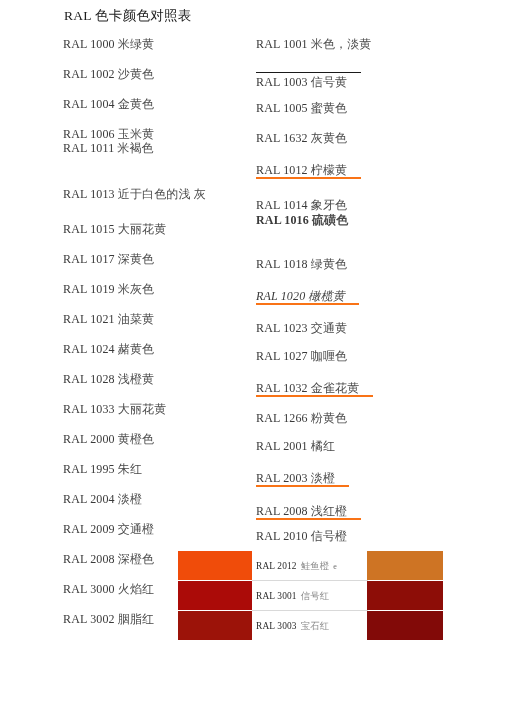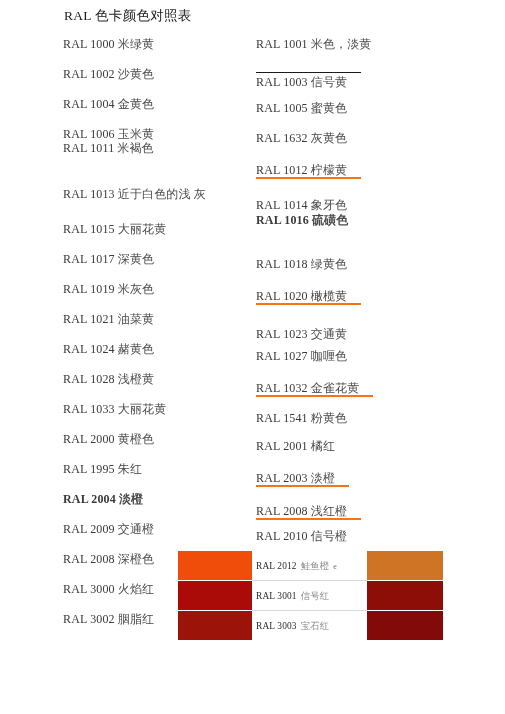--- a/index.html
+++ b/index.html
@@ -125,40 +125,40 @@
       <div class="entry" style="top: 150px;"><span><span class="code">RAL 1013</span><span class="name">近于白色的浅 灰</span></span></div>
       <div class="entry" style="top: 185px;"><span><span class="code">RAL 1015</span><span class="name">大丽花黄</span></span></div>
       <div class="entry" style="top: 215px;"><span><span class="code">RAL 1017</span><span class="name">深黄色</span></span></div>
       <div class="entry" style="top: 245px;"><span><span class="code">RAL 1019</span><span class="name">米灰色</span></span></div>
       <div class="entry" style="top: 275px;"><span><span class="code">RAL 1021</span><span class="name">油菜黄</span></span></div>
       <div class="entry" style="top: 305px;"><span><span class="code">RAL 1024</span><span class="name">赭黄色</span></span></div>
       <div class="entry" style="top: 335px;"><span><span class="code">RAL 1028</span><span class="name">浅橙黄</span></span></div>
       <div class="entry" style="top: 365px;"><span><span class="code">RAL 1033</span><span class="name">大丽花黄</span></span></div>
       <div class="entry" style="top: 395px;"><span><span class="code">RAL 2000</span><span class="name">黄橙色</span></span></div>
       <div class="entry" style="top: 425px;"><span><span class="code">RAL 1995</span><span class="name">朱红</span></span></div>
-      <div class="entry" style="top: 455px; font-weight: bold;"><span><span class="code">RAL 2004</span><span class="name">淡橙</span></span></div>
+      <div class="entry" style="top: 455px;"><span><span class="code">RAL 2004</span><span class="name">淡橙</span></span></div>
       <div class="entry" style="top: 485px;"><span><span class="code">RAL 2009</span><span class="name">交通橙</span></span></div>
       <div class="entry" style="top: 515px;"><span><span class="code">RAL 2008</span><span class="name">深橙色</span></span></div>
       <div class="entry" style="top: 545px;"><span><span class="code">RAL 3000</span><span class="name">火焰红</span></span></div>
       <div class="entry" style="top: 575px;"><span><span class="code">RAL 3002</span><span class="name">胭脂红</span></span></div>
     </div>
   <div class="col col-right">
       <div class="entry" style="top: 0px;"><span><span class="code">RAL 1001</span><span class="name">米色，淡黄</span></span></div>
       <div class="entry" style="top: 34px;"><span class="rule-over"><span class="code">RAL 1003</span><span class="name">信号黄</span></span></div>
       <div class="entry" style="top: 64px;"><span><span class="code">RAL 1005</span><span class="name">蜜黄色</span></span></div>
       <div class="entry" style="top: 94px;"><span><span class="code">RAL 1632</span><span class="name">灰黄色</span></span></div>
       <div class="entry" style="top: 126px;"><span class="rule-under"><span class="code">RAL 1012</span><span class="name">柠檬黄</span></span></div>
       <div class="entry" style="top: 161px;"><span><span class="code">RAL 1014</span><span class="name">象牙色</span></span></div>
       <div class="entry" style="top: 176px; font-weight: bold;"><span><span class="code">RAL 1016</span><span class="name">硫磺色</span></span></div>
       <div class="entry" style="top: 220px;"><span><span class="code">RAL 1018</span><span class="name">绿黄色</span></span></div>
-      <div class="entry" style="top: 252px;"><span class="rule-under"><span class="code">RAL 1020</span><span class="name">橄榄黄</span></span></div>
-      <div class="entry" style="top: 290px;"><span><span class="code">RAL 1023</span><span class="name">交通黄</span></span></div>
+      <div class="entry" style="top: 252px; font-style: italic;"><span class="rule-under"><span class="code">RAL 1020</span><span class="name">橄榄黄</span></span></div>
+      <div class="entry" style="top: 284px;"><span><span class="code">RAL 1023</span><span class="name">交通黄</span></span></div>
       <div class="entry" style="top: 312px;"><span><span class="code">RAL 1027</span><span class="name">咖喱色</span></span></div>
       <div class="entry" style="top: 344px;"><span class="rule-under"><span class="code">RAL 1032</span><span class="name">金雀花黄</span></span></div>
-      <div class="entry" style="top: 374px;"><span><span class="code">RAL 1541</span><span class="name">粉黄色</span></span></div>
+      <div class="entry" style="top: 374px;"><span><span class="code">RAL 1266</span><span class="name">粉黄色</span></span></div>
       <div class="entry" style="top: 402px;"><span><span class="code">RAL 2001</span><span class="name">橘红</span></span></div>
       <div class="entry" style="top: 434px;"><span class="rule-under"><span class="code">RAL 2003</span><span class="name">淡橙</span></span></div>
       <div class="entry" style="top: 467px;"><span class="rule-under"><span class="code">RAL 2008</span><span class="name">浅红橙</span></span></div>
       <div class="entry" style="top: 492px;"><span><span class="code">RAL 2010</span><span class="name">信号橙</span></span></div>
     </div>
 
   <div class="swatch-grid">
       <div class="swatch sw-left" style="top: 551px; height: 29px; background: rgb(240, 76, 10);"></div>
       <div class="swatch sw-right" style="top: 551px; height: 29px; background: rgb(206, 116, 36);"></div>
       <div class="swatch-label" style="top: 560px;"><span class="code">RAL 2012</span><span class="name">鲑鱼橙</span><span class="suffix">e</span></div>

